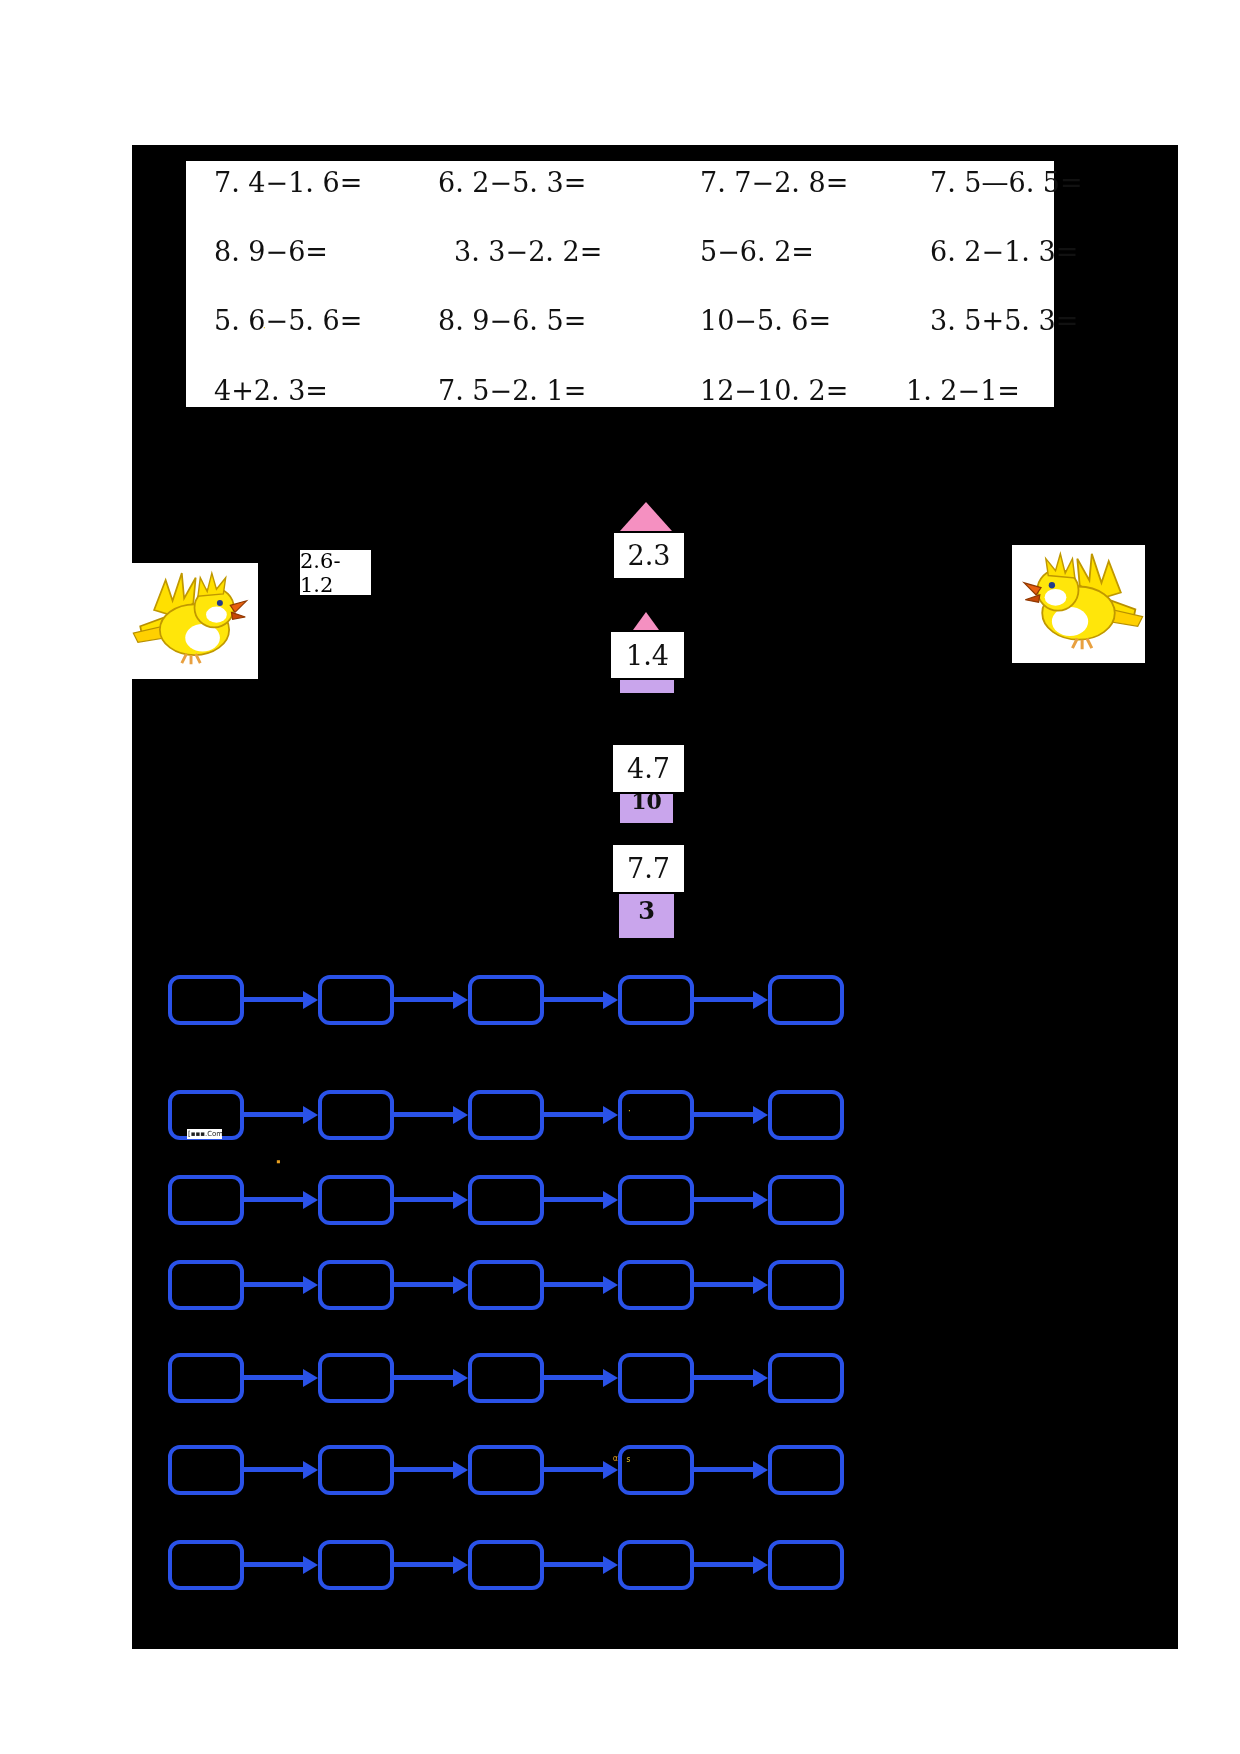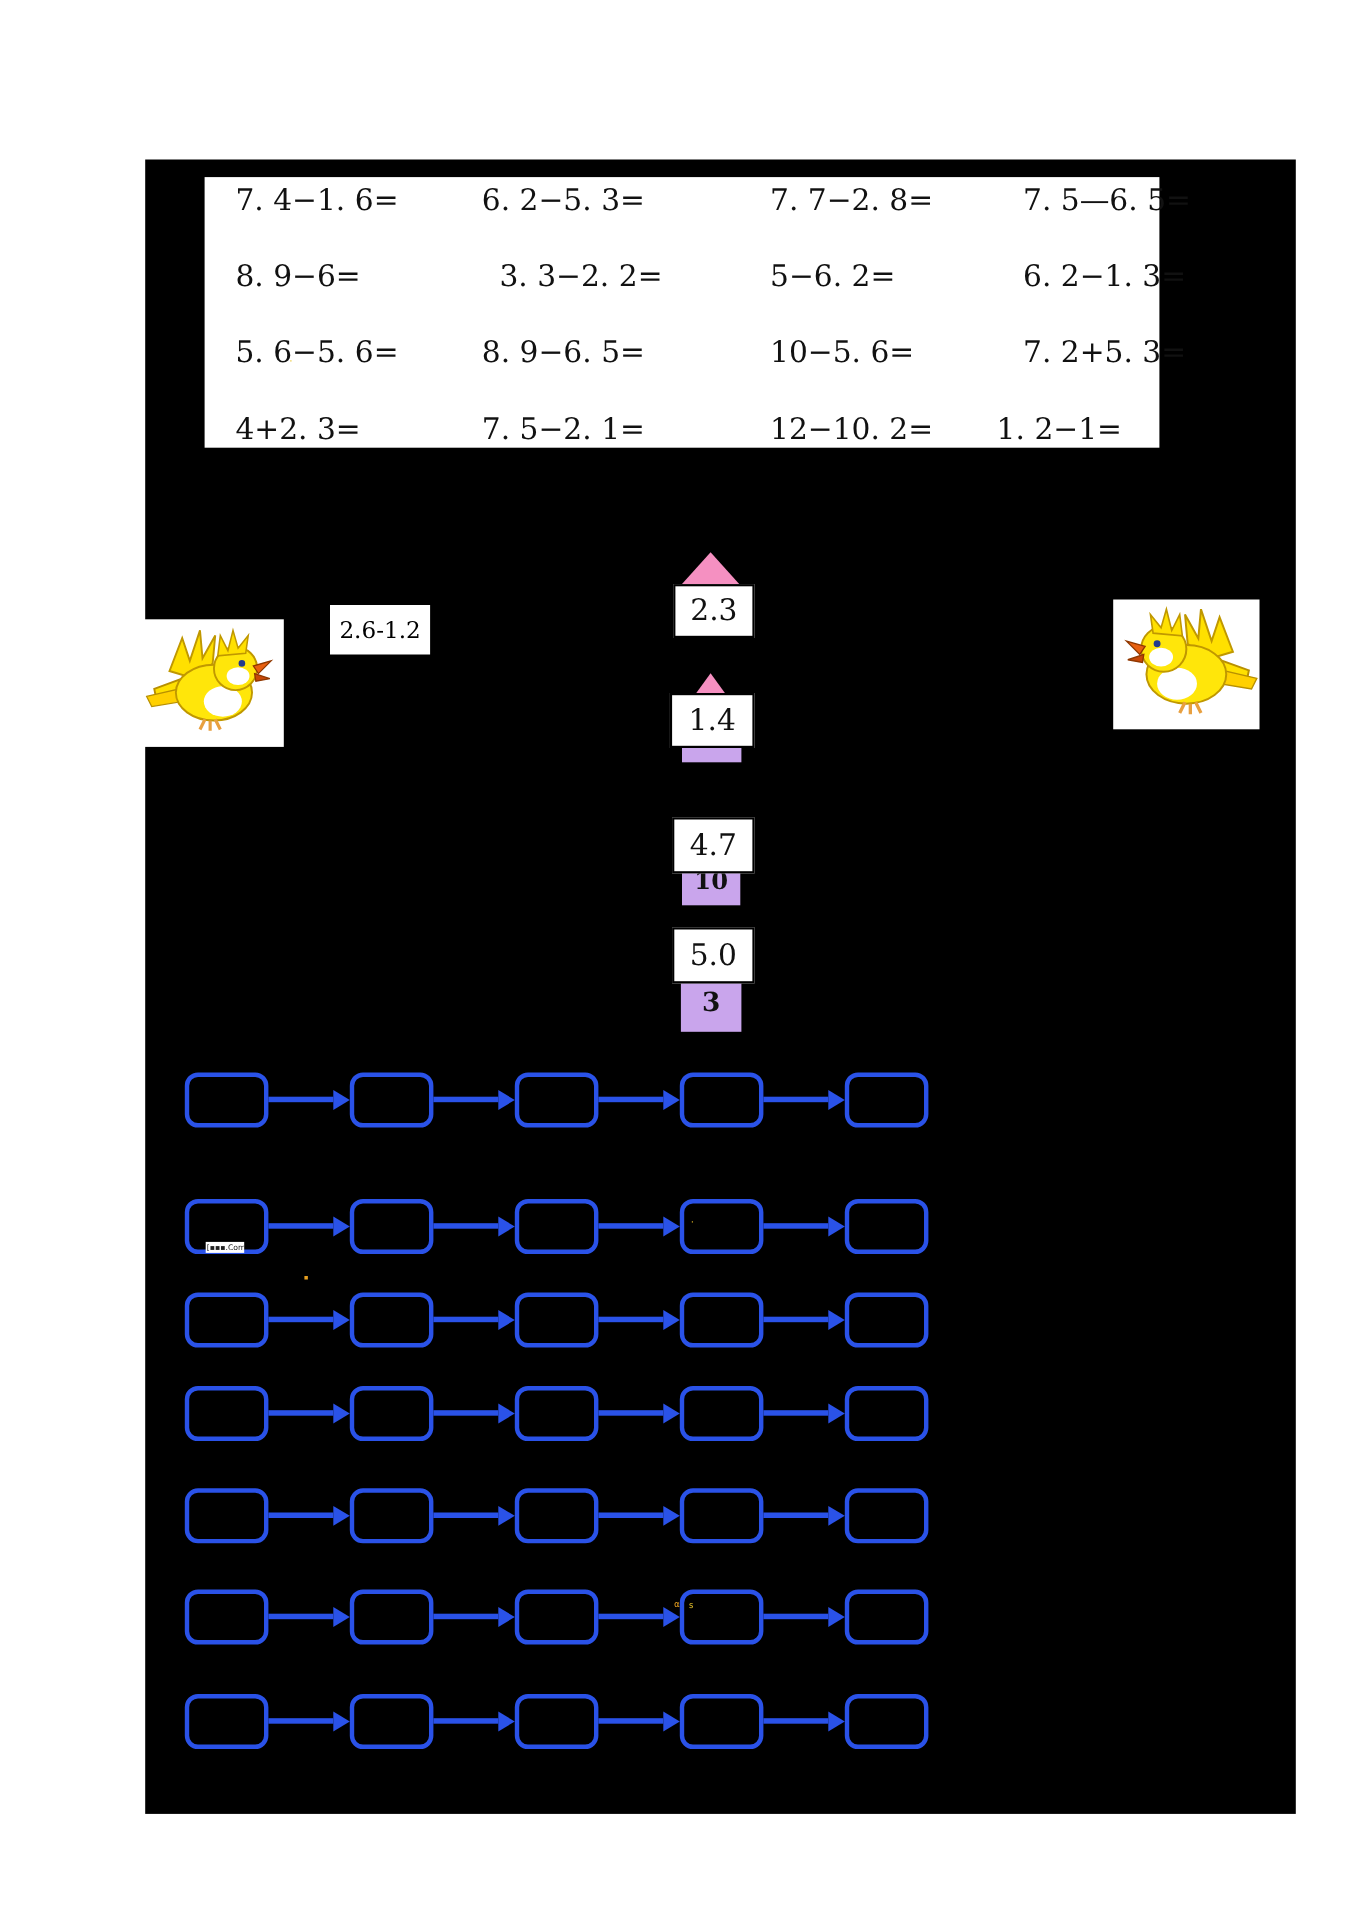--- a/index.html
+++ b/index.html
@@ -40,21 +40,21 @@
       <div class="problem" style="left: 252px; top: 8px;">6. 2−5. 3=</div>
       <div class="problem" style="left: 514px; top: 8px;">7. 7−2. 8=</div>
       <div class="problem" style="left: 744px; top: 8px; text-align: right;">7. 5—6. 5=</div>
       <div class="problem" style="left: 28px; top: 77px;">8. 9−6=</div>
       <div class="problem" style="left: 252px; top: 77px; margin-left: 16px;">3. 3−2. 2=</div>
       <div class="problem" style="left: 514px; top: 77px;">5−6. 2=</div>
       <div class="problem" style="left: 744px; top: 77px;">6. 2−1. 3=</div>
       <div class="problem" style="left: 28px; top: 146px;">5. 6−5. 6=</div>
       <div class="problem" style="left: 252px; top: 146px;">8. 9−6. 5=</div>
       <div class="problem" style="left: 514px; top: 146px;">10−5. 6=</div>
-      <div class="problem" style="left: 744px; top: 146px;">7. 2+5. 3=</div>
+      <div class="problem" style="left: 744px; top: 146px;">3. 5+5. 3=</div>
       <div class="problem" style="left: 28px; top: 216px;">4+2. 3=</div>
       <div class="problem" style="left: 252px; top: 216px;">7. 5−2. 1=</div>
       <div class="problem" style="left: 514px; top: 216px;">12−10. 2=</div>
       <div class="problem" style="left: 720px; top: 216px;">1. 2−1=</div>
     </div>
 
   <div class="bird-frame" style="left:131px;top:563px;width:127px;height:116px;">
     <svg viewBox="0 0 110 95">
       <path d="M8 52 L30 44 L32 58 L10 62 Z" fill="#ffe000" stroke="#b89000" stroke-width="1.5"></path>
       <path d="M2 58 L28 52 L30 62 L6 66 Z" fill="#ffd000" stroke="#b89000" stroke-width="1"></path>
@@ -81,32 +81,32 @@
       <circle cx="72" cy="36" r="17" fill="#ffe60a" stroke="#c09800" stroke-width="1.5"></circle>
       <path d="M58 26 L60 10 L66 22 L70 6 L74 20 L82 10 L80 24 Z" fill="#ffe000" stroke="#c09800" stroke-width="1.2"></path>
       <ellipse cx="74" cy="42" rx="9" ry="7" fill="#ffffff"></ellipse>
       <circle cx="77" cy="32" r="2.6" fill="#223a8c"></circle>
       <path d="M86 34 L100 30 L90 40 Z" fill="#e86010" stroke="#903800" stroke-width="1"></path>
       <path d="M87 40 L99 44 L88 46 Z" fill="#c84808" stroke="#903800" stroke-width="1"></path>
       <path d="M48 76 L44 84 M52 77 L52 85 M56 76 L60 84" stroke="#e8a040" stroke-width="2.5" fill="none"></path>
     </svg>
   </div>
 
-  <div class="bracket-label" style="left:300px;top:550px;width:91px;height:45px;">2.6-1.2</div>
+  <div class="bracket-label" style="left:300px;top:550px;width:71px;height:45px;">2.6-1.2</div>
 
   <div>
       <div class="stack-tri" style="left: 620px; top: 502px; border-left: 26px solid transparent; border-right: 26px solid transparent; border-bottom: 29px solid rgb(245, 144, 193);"></div>
       <div class="stack-box" style="left: 612px; top: 531px; width: 74px; height: 49px;">2.3</div>
       <div class="stack-sq" style="left: 620px; top: 664px; width: 54px; height: 29px; background: rgb(201, 165, 236); font-size: 0px; padding-top: 2px; box-sizing: border-box;"></div>
       <div class="stack-tri" style="left: 633px; top: 612px; border-left: 13.5px solid transparent; border-right: 13.5px solid transparent; border-bottom: 18px solid rgb(245, 144, 193);"></div>
       <div class="stack-box" style="left: 609px; top: 630px; width: 77px; height: 50px;">1.4</div>
       <div class="stack-sq" style="left: 620px; top: 778px; width: 53px; height: 45px; background: rgb(201, 165, 236); font-size: 22px; display: flex; align-items: center; justify-content: center;">10</div>
       <div class="stack-box" style="left: 611px; top: 743px; width: 75px; height: 51px;">4.7</div>
       <div class="stack-sq" style="left: 619px; top: 894px; width: 55px; height: 44px; background: rgb(201, 165, 236); font-size: 24px; padding-top: 2px; box-sizing: border-box;">3</div>
-      <div class="stack-box" style="left: 611px; top: 843px; width: 75px; height: 51px;">5.0</div>
+      <div class="stack-box" style="left: 611px; top: 843px; width: 75px; height: 51px;">7.7</div>
     </div>
 
   <div>
       <div class="cbox" style="left: 168px; top: 975px;"></div>
       <div class="aline" style="left: 244px; top: 997px; width: 59px;"></div>
       <div class="ahead" style="left: 303px; top: 991px;"></div>
       <div class="cbox" style="left: 318px; top: 975px;"></div>
       <div class="aline" style="left: 394px; top: 997px; width: 59px;"></div>
       <div class="ahead" style="left: 453px; top: 991px;"></div>
       <div class="cbox" style="left: 468px; top: 975px;"></div>

